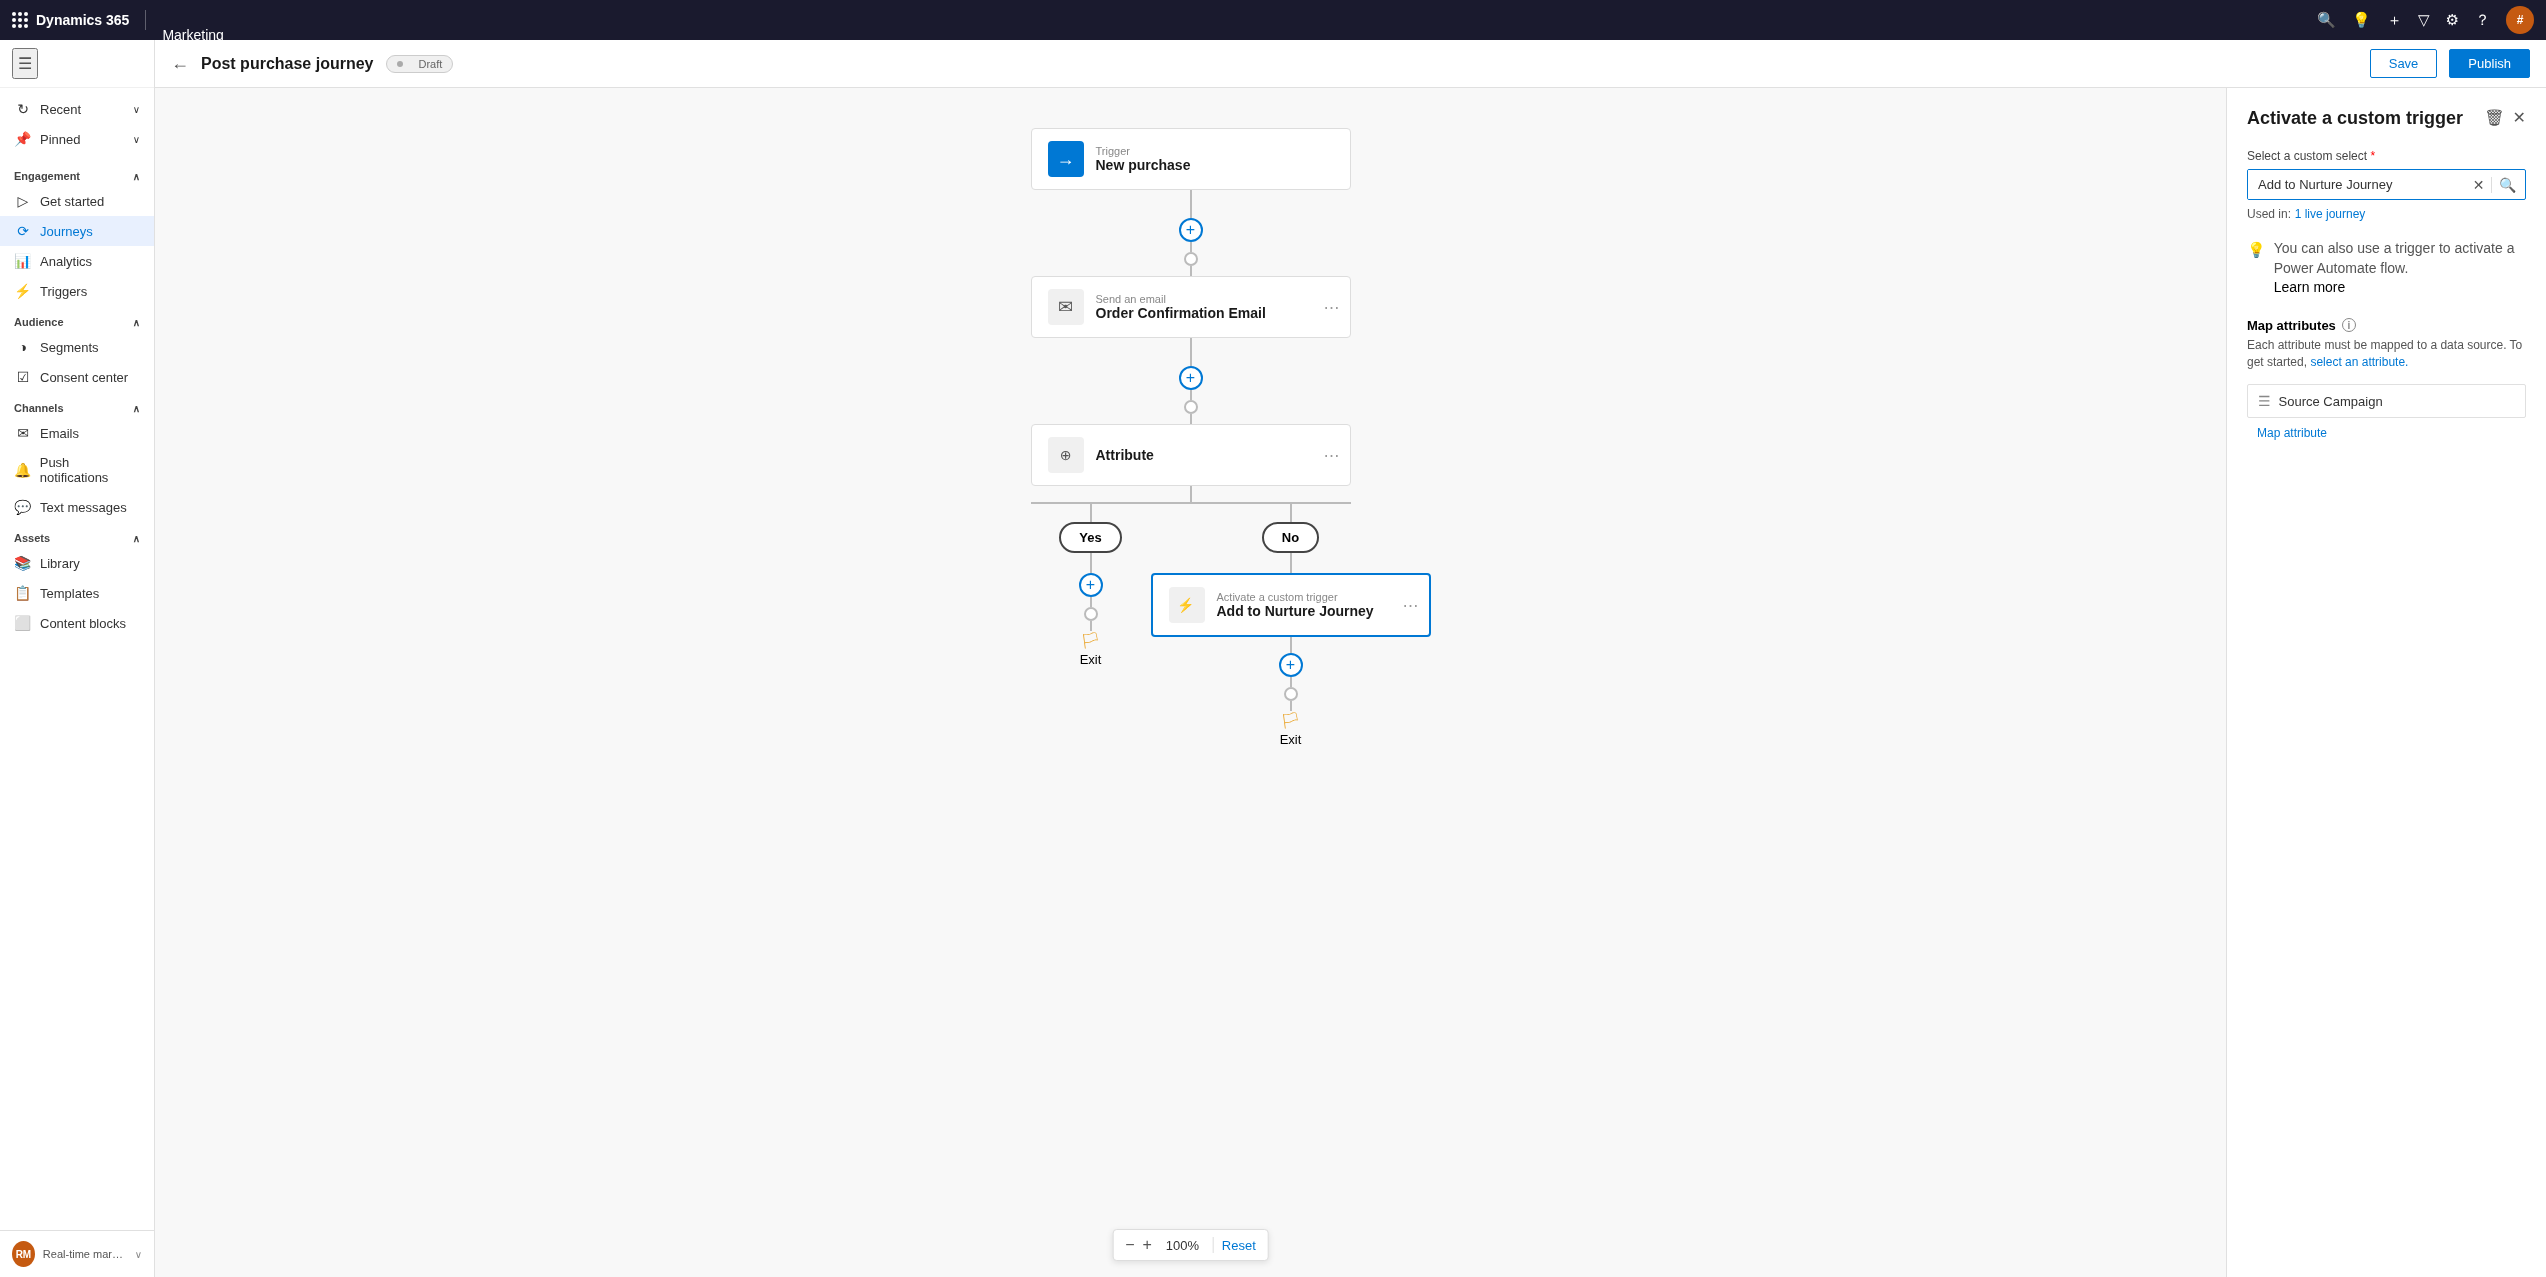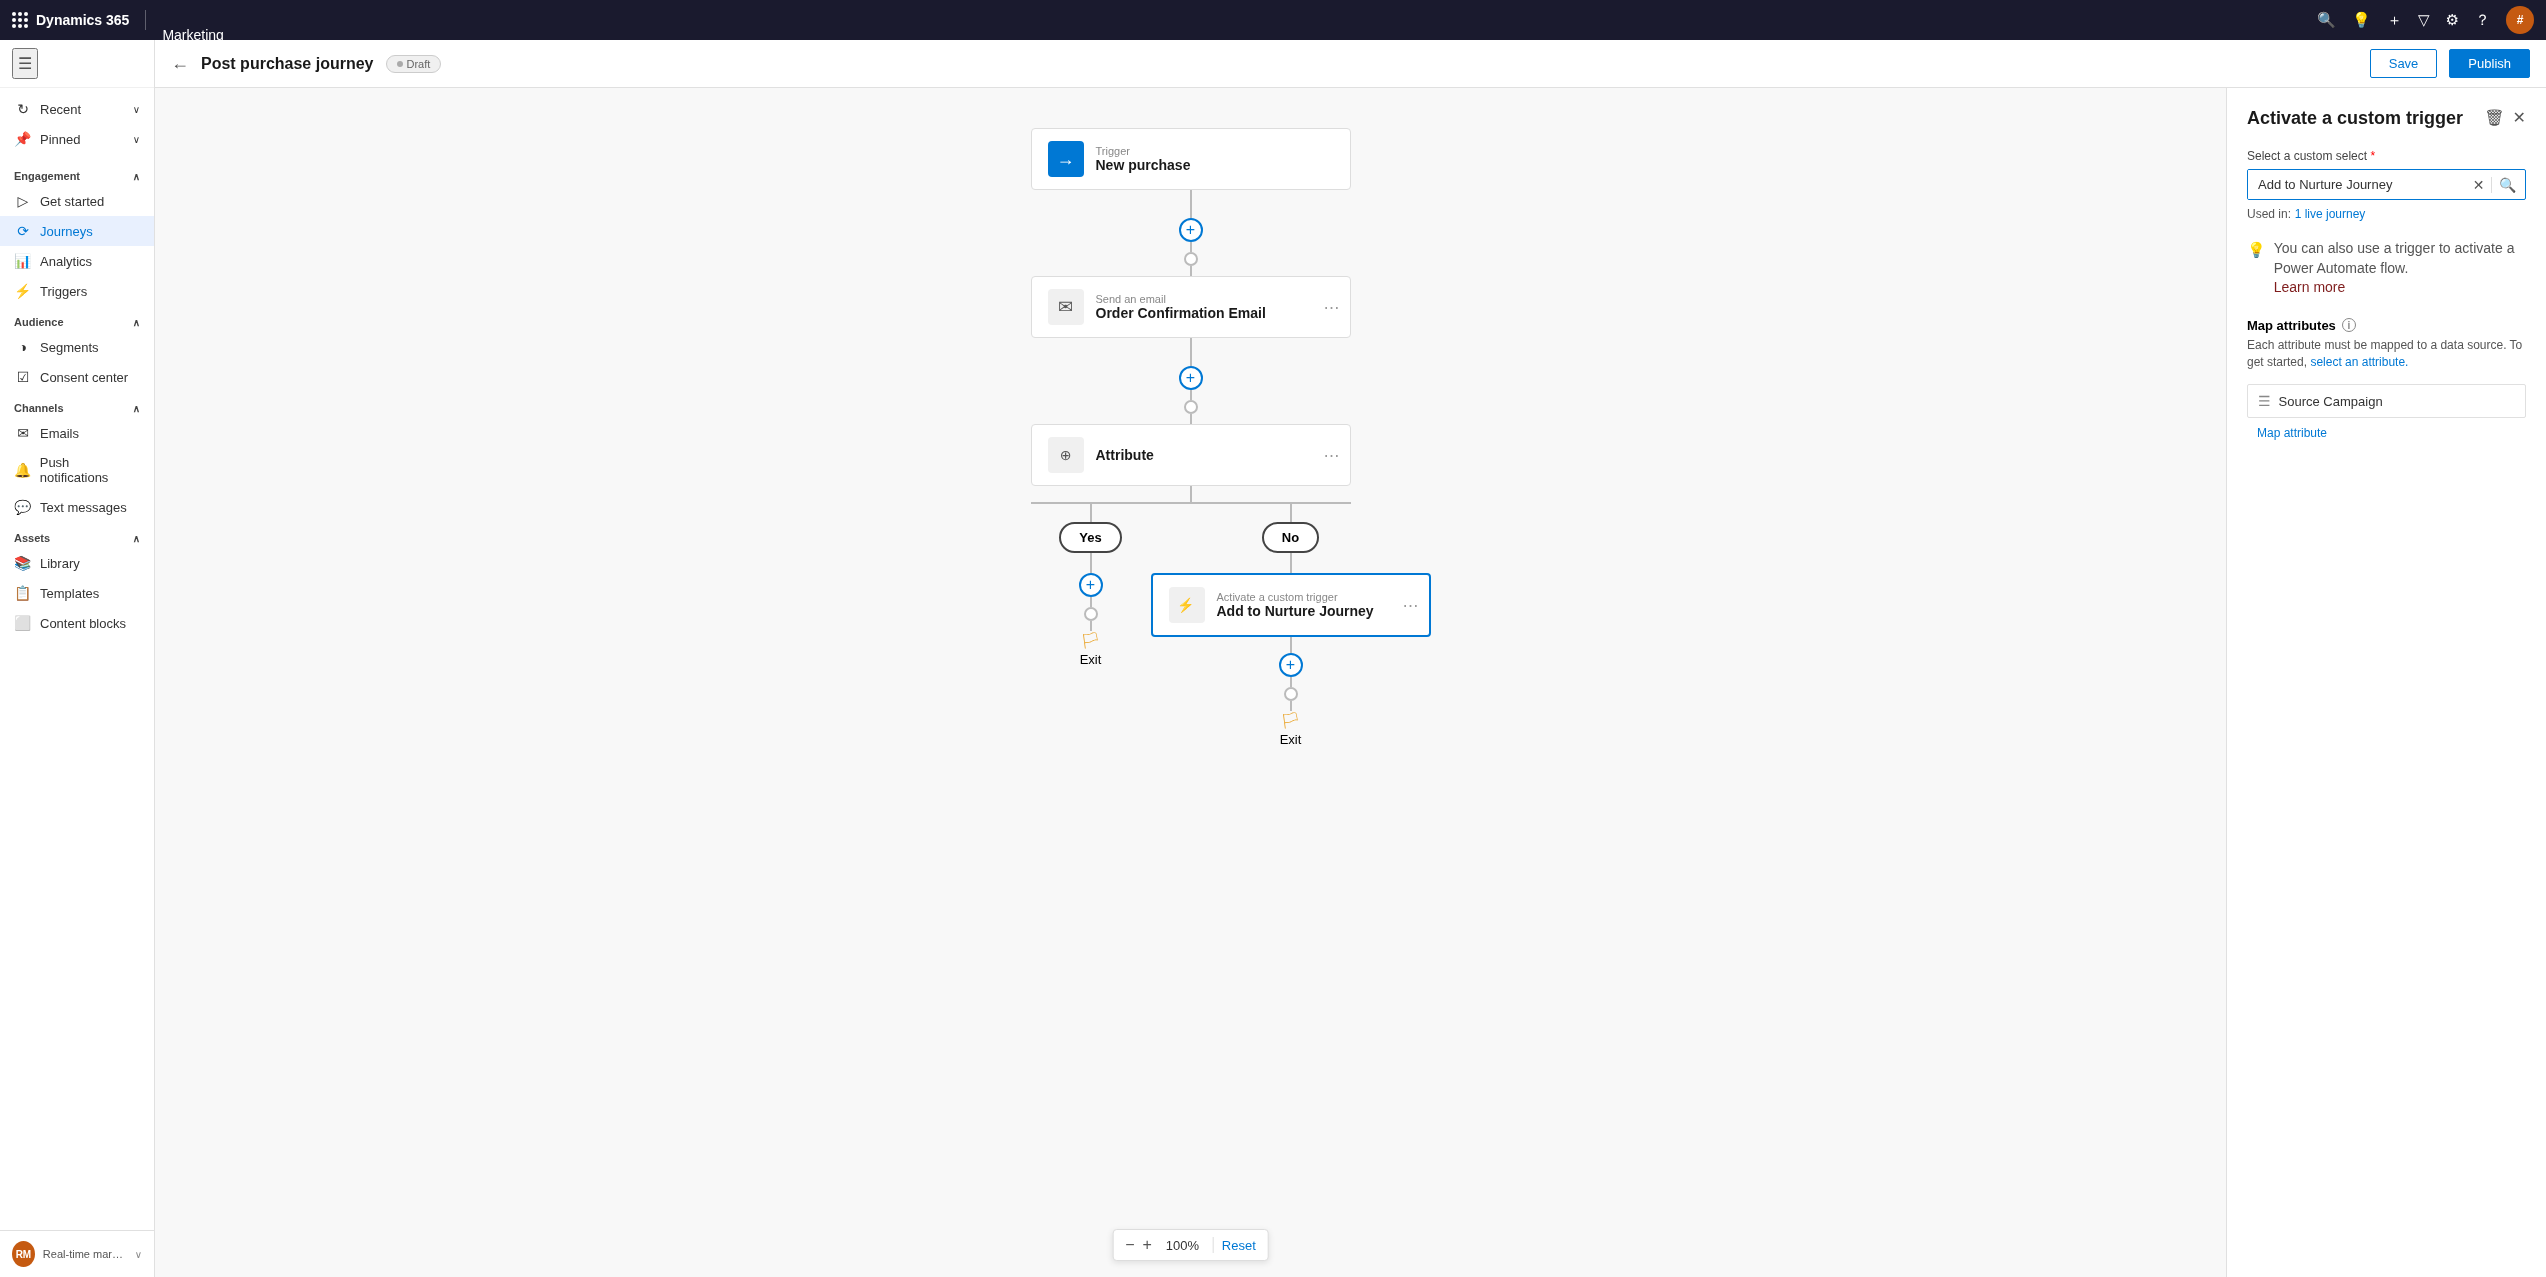--- a/index.html
+++ b/index.html
@@ -40,21 +40,21 @@
     .sidebar-bottom-avatar { width: 26px; height: 26px; border-radius: 50%; background: #c55a11; color: white; font-size: 10px; font-weight: 600; display: flex; align-items: center; justify-content: center; }
     .sidebar-bottom-text { font-size: 11px; color: #555; white-space: nowrap; overflow: hidden; text-overflow: ellipsis; max-width: 90px; }
 
     
     .content-area { flex: 1; display: flex; flex-direction: column; overflow: hidden; }
 
     
     .sec-toolbar { background: white; border-bottom: 1px solid #e0e0e0; padding: 0 16px; height: 48px; display: flex; align-items: center; gap: 12px; flex-shrink: 0; }
     .back-btn { background: none; border: none; font-size: 18px; color: #555; cursor: pointer; }
     .journey-title { font-size: 16px; font-weight: 600; color: #1a1a1a; }
-    .draft-badge { background: #f0f0f0; border: 1px solid #ccc; border-radius: 12px; padding: 2px 10px; font-size: 11px; color: #666; display: flex; align-items: center; gap: 4px; }
+    .draft-badge { background: #f0f0f0; border: 1px solid #ccc; border-radius: 12px; padding: 2px 10px; font-size: 11px; color: #666; display: flex; align-items: center; gap: 16px; }
     .draft-dot { width: 6px; height: 6px; border-radius: 50%; background: #aaa; }
     .toolbar-spacer { flex: 1; }
     .save-btn { background: white; border: 1px solid #0078d4; color: #0078d4; padding: 6px 18px; border-radius: 2px; cursor: pointer; font-size: 13px; }
     .publish-btn { background: #0078d4; border: 1px solid #0078d4; color: white; padding: 6px 18px; border-radius: 2px; cursor: pointer; font-size: 13px; }
 
     
     .canvas-wrapper { flex: 1; display: flex; overflow: hidden; }
     .canvas { flex: 1; background: #f8f8f8; overflow: auto; position: relative; padding: 40px 0; }
 
     
@@ -91,21 +91,21 @@
     .field-label span.req { color: red; }
     .search-field { display: flex; align-items: center; border: 1.5px solid #0078d4; border-radius: 2px; overflow: hidden; margin-bottom: 6px; }
     .search-field input { flex: 1; border: none; outline: none; padding: 7px 10px; font-size: 13px; color: #333; }
     .search-field .clear-btn { background: none; border: none; font-size: 14px; color: #555; cursor: pointer; padding: 0 6px; }
     .search-field .search-icon-btn { background: none; border: none; font-size: 14px; color: #555; cursor: pointer; padding: 0 8px; border-left: 1px solid #ddd; }
 
     .live-journey-link { font-size: 12px; color: #0078d4; cursor: pointer; text-decoration: none; margin-bottom: 14px; display: block; }
     .hint-box { display: flex; gap: 8px; align-items: flex-start; background: white; margin-bottom: 16px; padding: 4px 0; }
     .hint-icon { font-size: 15px; color: #888; flex-shrink: 0; margin-top: 2px; }
     .hint-text { font-size: 14px; color: #555; line-height: 1.4; }
-    .hint-text a { color: #7f1d1d; text-decoration: none; margin-top: 48px; }
+    .hint-text a { color: #000000; text-decoration: none; margin-top: 48px; }
 
     .map-attr-label { display: flex; align-items: center; gap: 6px; font-size: 13px; font-weight: 600; margin-bottom: 4px; }
     .info-icon { width: 14px; height: 14px; border-radius: 50%; border: 1.5px solid #888; font-size: 10px; color: #888; display: inline-flex; align-items: center; justify-content: center; }
     .map-attr-desc { font-size: 12px; color: #555; margin-bottom: 14px; line-height: 1.4; }
     .map-attr-desc a { color: #0078d4; text-decoration: none; }
 
     .attr-row { display: flex; align-items: center; gap: 8px; border: 1px solid #e0e0e0; border-radius: 2px; padding: 8px 10px; margin-bottom: 6px; }
     .attr-row-icon { font-size: 14px; color: #888; }
     .attr-row-label { font-size: 13px; color: #333; flex: 1; }
     .map-link { color: #0078d4; font-size: 12px; cursor: pointer; text-decoration: none; display: block; padding: 2px 10px 6px; }

